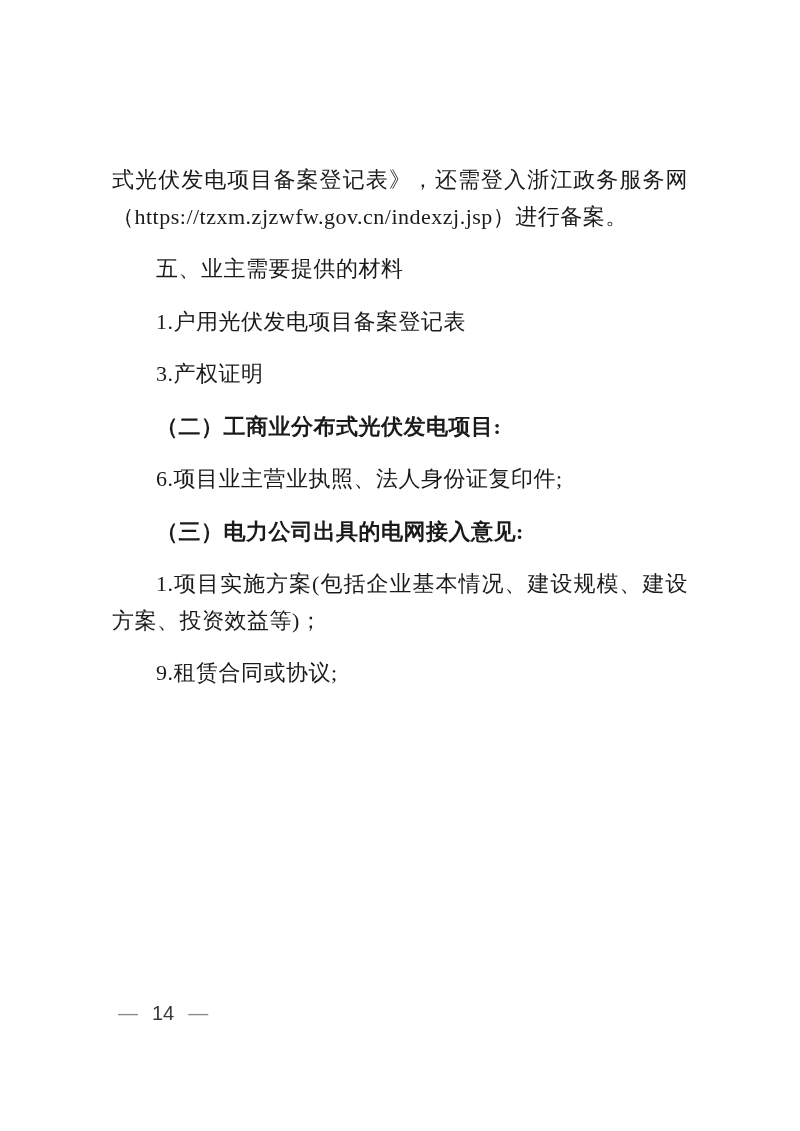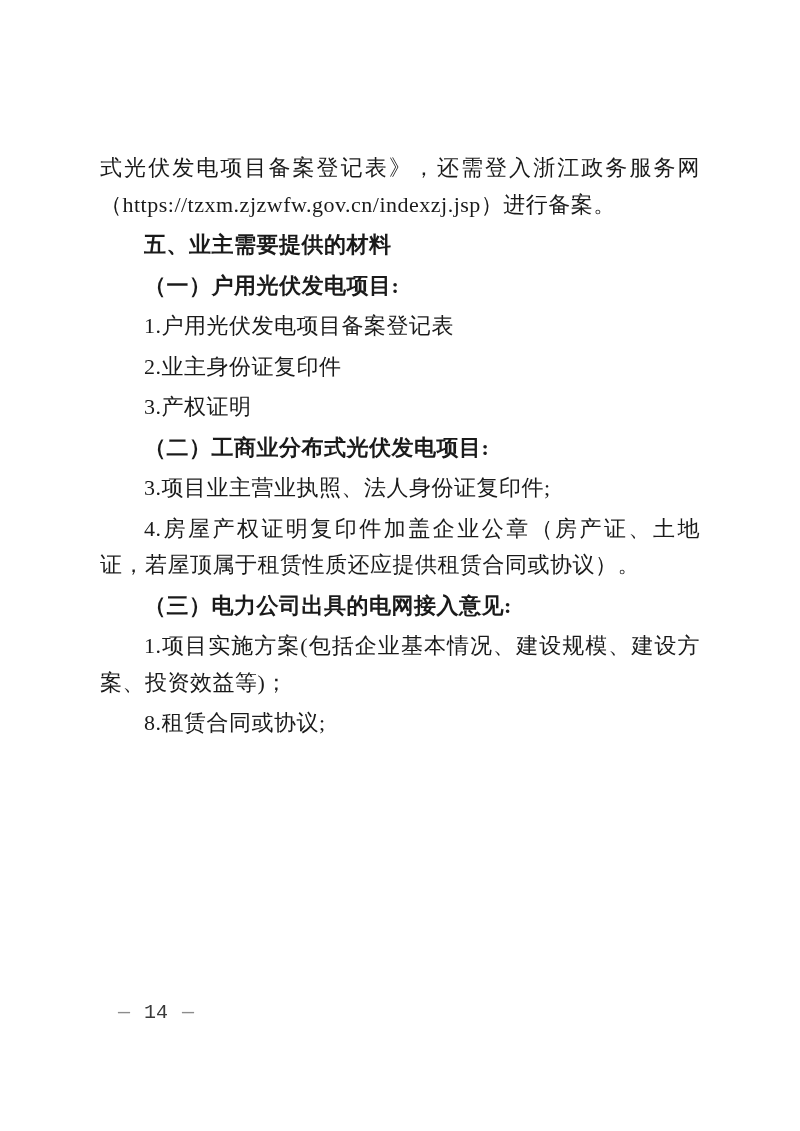--- a/index.html
+++ b/index.html
@@ -16,68 +16,65 @@
     font-family: "Liberation Serif", "DejaVu Serif", serif;
     color: #1a1a1a;
   }
   .content {
     position: absolute;
     left: 96px;
     top: 146px;
     width: 608px;
   }
   .para {
-    margin: 4px;
+    margin: 16px;
     font-size: 22px;
     line-height: 36.5px;
     text-align: justify;
     text-justify: inter-character;
     letter-spacing: 0.5px;
   }
   .indent {
     text-indent: 2em;
   }
   .sec-heading {
     font-family: "Liberation Sans", "DejaVu Sans", sans-serif;
-    font-weight: 700;
+    font-weight: 400;
   }
   .sub-heading {
     font-weight: 700;
   }
   .footer {
     position: absolute;
     left: 118px;
     top: 1000px;
     font-size: 20px;
     line-height: 26px;
-    font-family: Liberation Mono, monospace;
+    font-family: Liberation Sans, sans-serif;
   }
   .footer .dash {
     color: #8c8c8c;
   }
   .footer .num {
     color: #3a3a3a;
     margin: 0 14px;
   }
 </style>
 </head>
 <body>
 
 <div class="page">
   <div class="content">
     <p class="para">式光伏发电项目备案登记表》，还需登入浙江政务服务网（https://tzxm.zjzwfw.gov.cn/indexzj.jsp）进行备案。</p>
     <p class="para sec-heading indent">五、业主需要提供的材料</p>
-    <p class="para sub-heading indent">（一）户用光伏发电项目:</p>
     <p class="para indent">1.户用光伏发电项目备案登记表</p>
-    <p class="para indent">2.业主身份证复印件</p>
     <p class="para indent">3.产权证明</p>
     <p class="para sub-heading indent">（二）工商业分布式光伏发电项目:</p>
-    <p class="para indent">3.项目业主营业执照、法人身份证复印件;</p>
-    <p class="para indent">4.房屋产权证明复印件加盖企业公章（房产证、土地证，若屋顶属于租赁性质还应提供租赁合同或协议）。</p>
+    <p class="para indent">6.项目业主营业执照、法人身份证复印件;</p>
     <p class="para sub-heading indent">（三）电力公司出具的电网接入意见:</p>
     <p class="para indent">1.项目实施方案(包括企业基本情况、建设规模、建设方案、投资效益等)；</p>
-    <p class="para indent">8.租赁合同或协议;</p>
+    <p class="para indent">9.租赁合同或协议;</p>
   </div>
 
   <div class="footer">
     <span class="dash">—</span><span class="num">14</span><span class="dash">—</span>
   </div>
 </div>
 
 </body></html>

